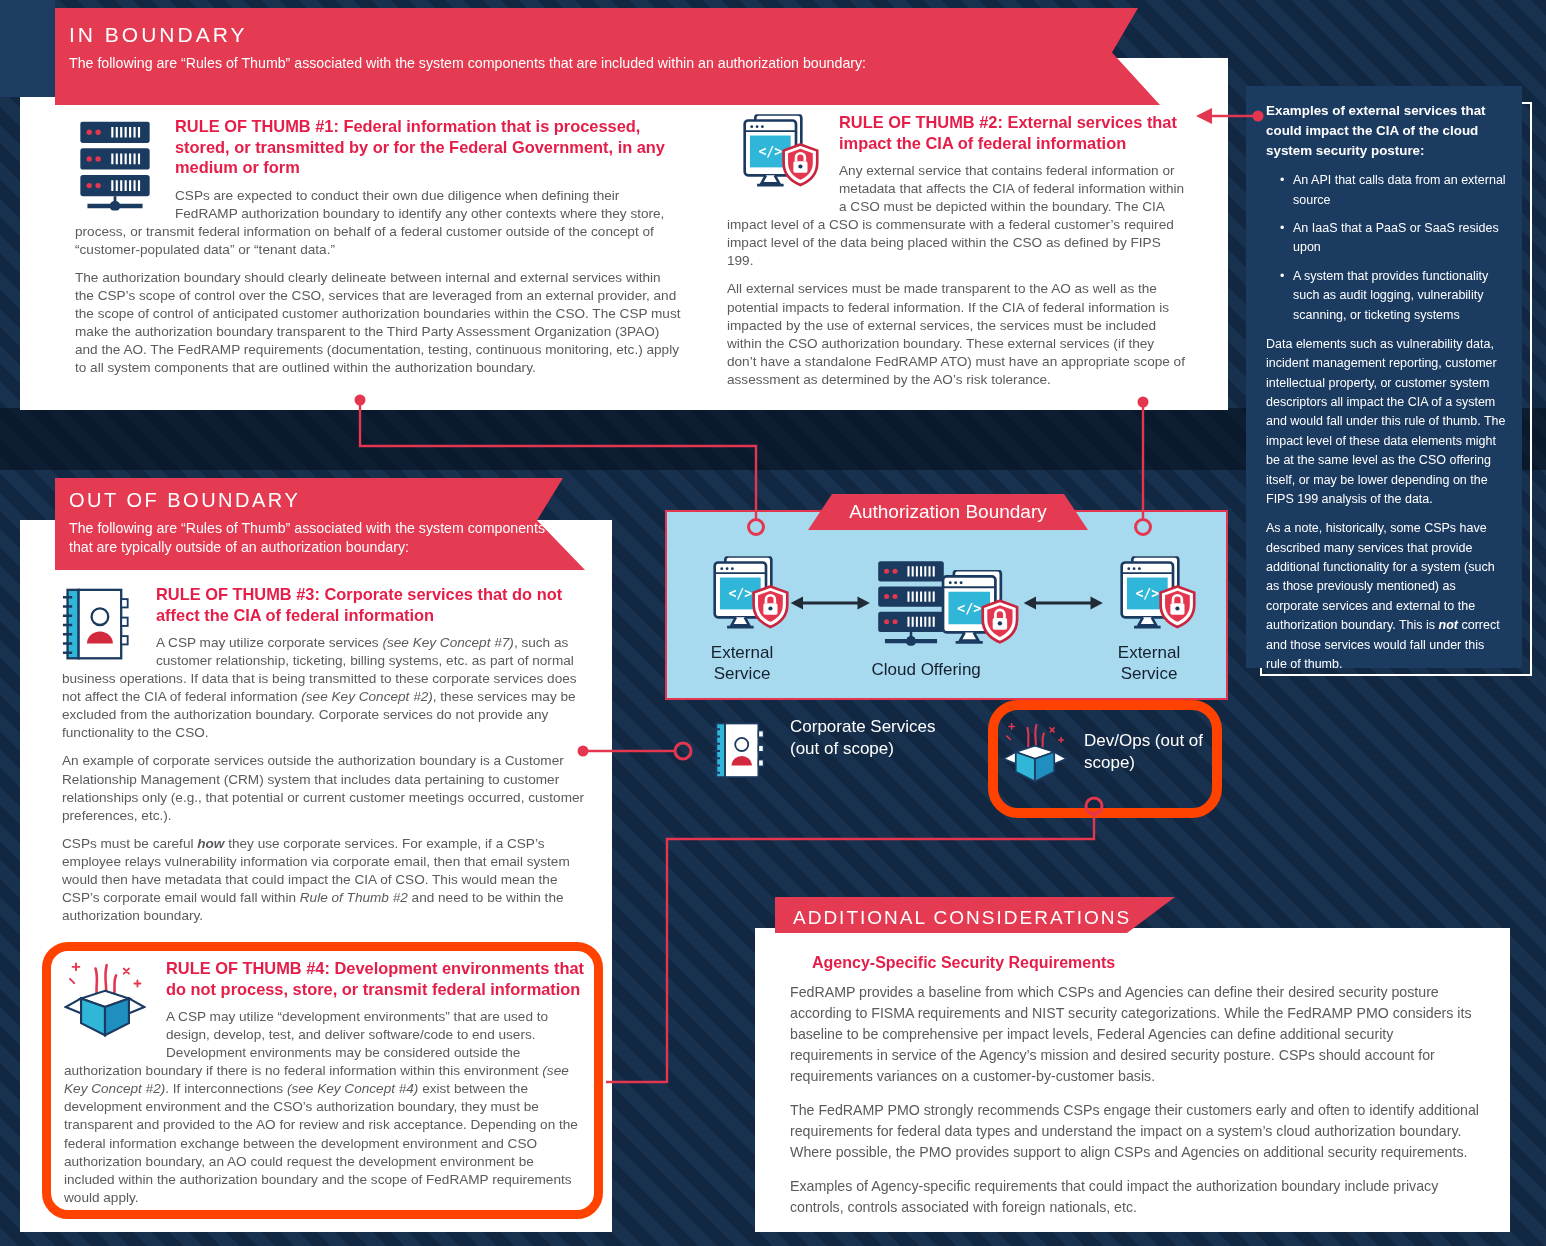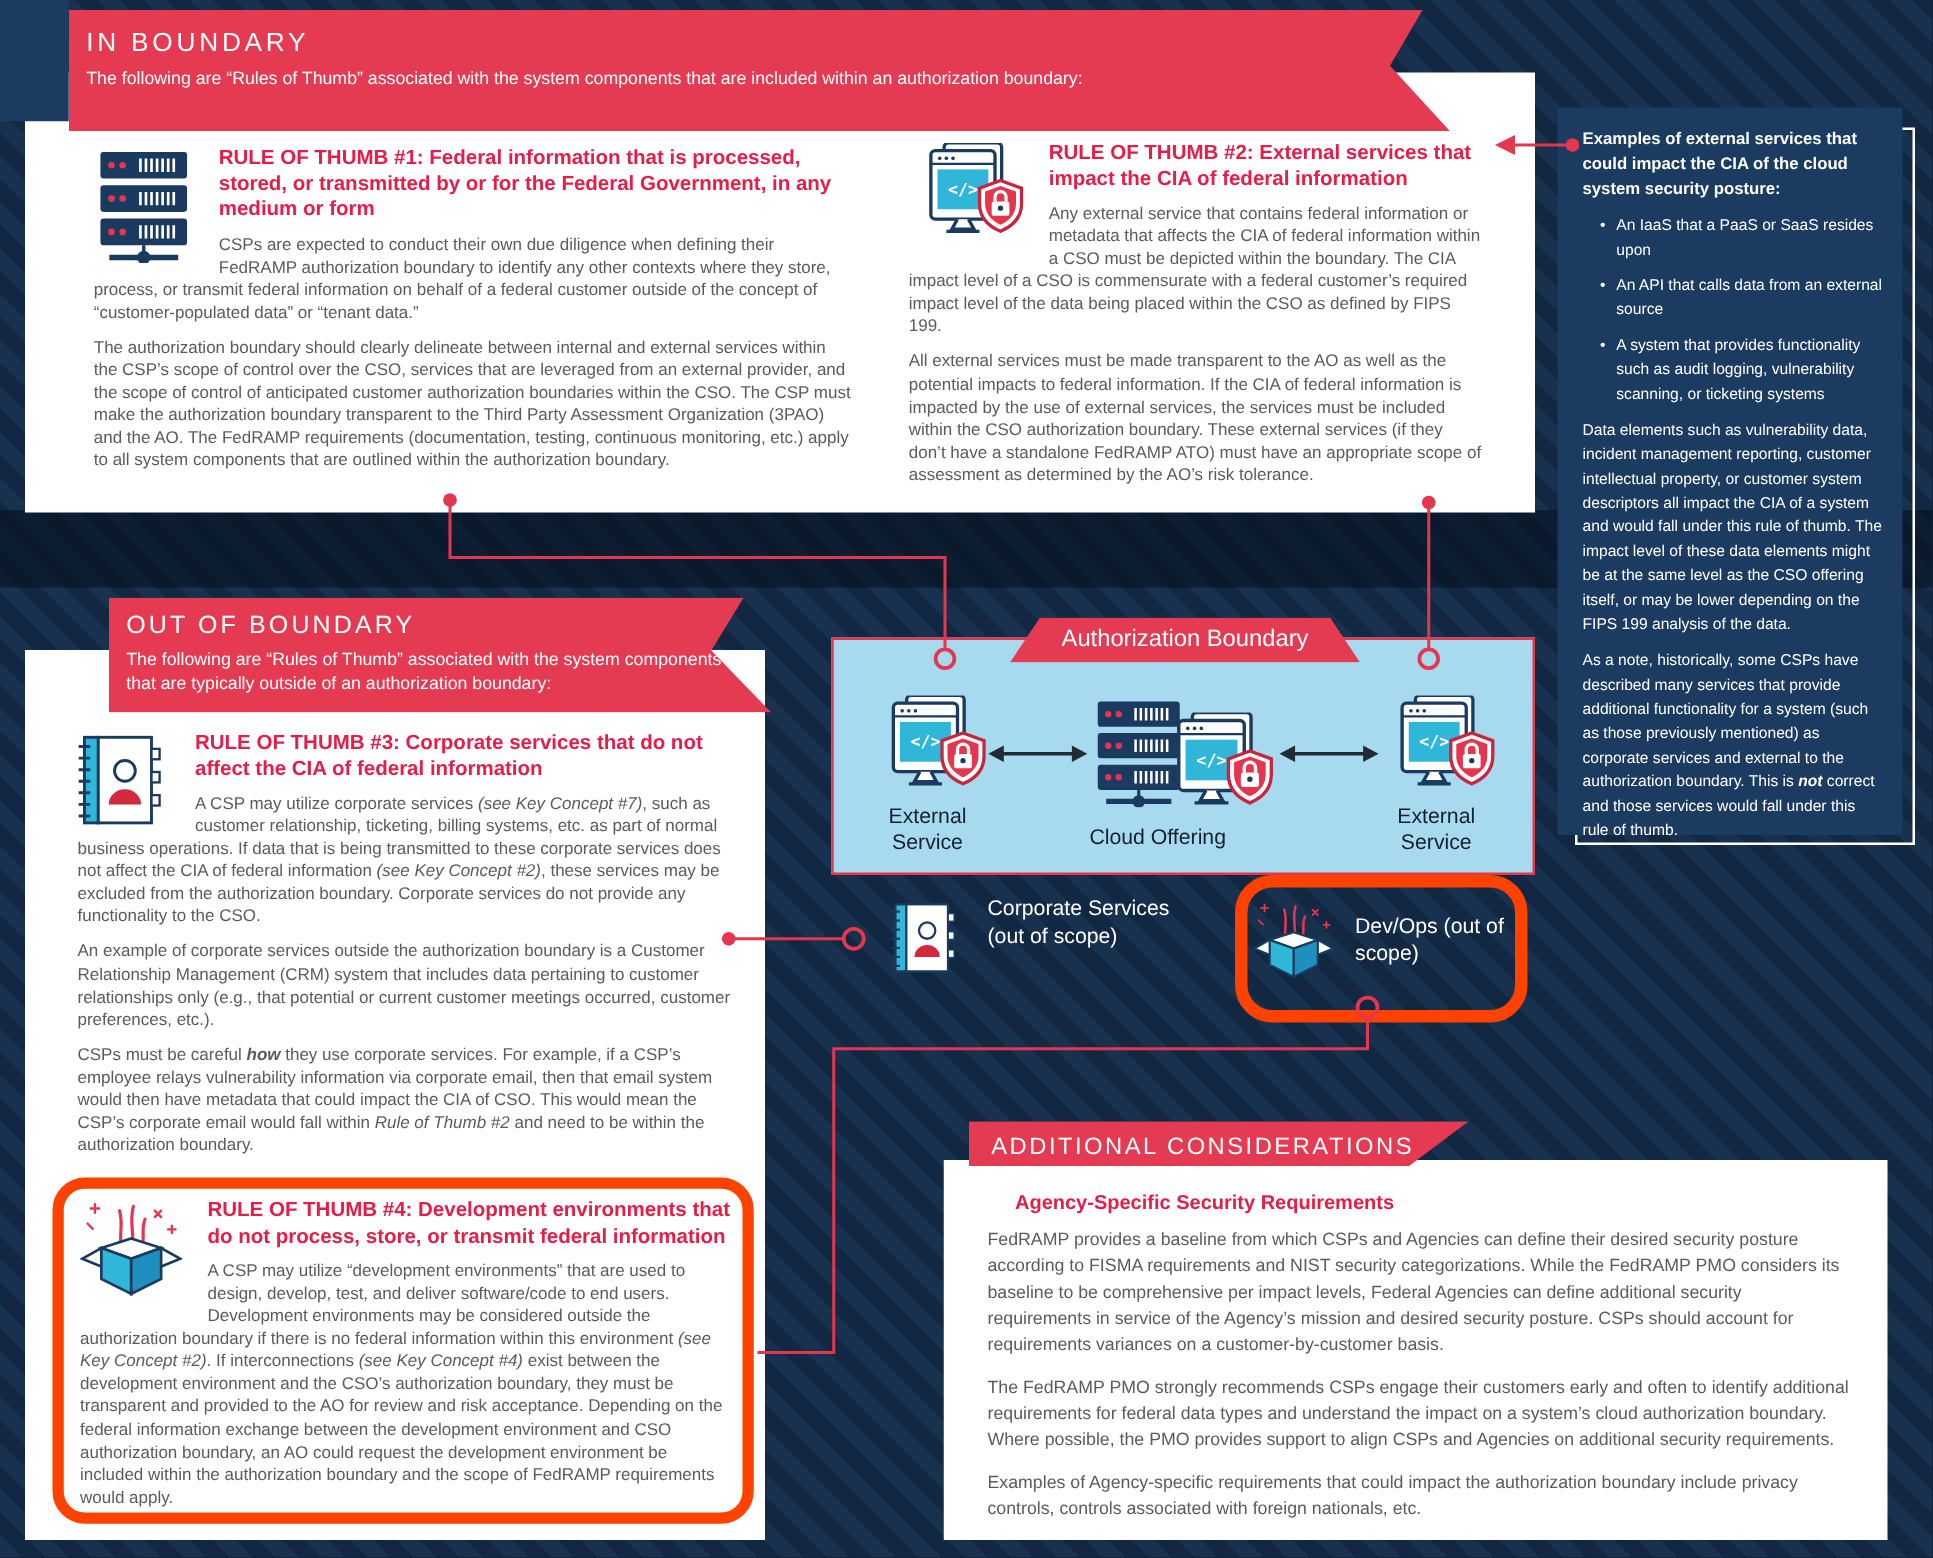--- a/index.html
+++ b/index.html
@@ -17,21 +17,21 @@
   
   .panel { position:absolute; background:#ffffff; z-index:1; }
   .panel-top  { left:20px; top:58px;  width:1208px; height:352px; }
   .panel-left { left:20px; top:520px; width:592px;  height:712px; }
   .panel-ac   { left:755px; top:928px; width:755px; height:304px; padding:26px 30px 0 35px; }
 
   
   .ribbon { position:absolute; background:#e43a52; color:#fff; z-index:3; }
   .ribbon-notch { clip-path: polygon(0 0, calc(100% - 22px) 0, calc(100% - 48px) 46%, 100% 100%, 0 100%); }
   .banner-in  { left:55px; top:8px;  width:1105px; height:97px; padding:15px 0 0 14px; }
-  .banner-out { left:55px; top:478px; width:530px; height:92px; padding:11px 0 0 14px;margin-left:32px; }
+  .banner-out { left:55px; top:478px; width:530px; height:92px; padding:11px 0 0 14px; }
   .banner-ac  { left:775px; top:897px; width:400px; height:36px; padding:10px 0 0 18px;
     clip-path: polygon(0 0, 100% 0, calc(100% - 48px) 100%, 0 100%); }
   .banner-auth{ left:808px; top:494px; width:280px; height:36px; text-align:center;
     padding-top:7px; font-size:19px; z-index:3;
     clip-path: polygon(24px 0, calc(100% - 24px) 0, 100% 100%, 0 100%); }
   .banner-title { font-size:21px; letter-spacing:3px; font-weight:400; }
   .banner-out .banner-title { font-size:20px; letter-spacing:2.5px; }
   .banner-ac .banner-title { font-size:19px; letter-spacing:2px; }
   .banner-sub { font-size:14.2px; margin-top:7px; line-height:1.35; font-weight:300; }
   .banner-out .banner-sub { width:500px; }
@@ -205,22 +205,22 @@
       </svg>
     <h3>RULE OF THUMB #2: External services that impact the CIA of federal information</h3>
     <p>Any external service that contains federal information or metadata that affects the CIA of federal information within a CSO must be depicted within the boundary. The CIA impact level of a CSO is commensurate with a federal customer’s required impact level of the data being placed within the CSO as defined by FIPS 199.</p>
     <p>All external services must be made transparent to the AO as well as the potential impacts to federal information. If the CIA of federal information is impacted by the use of external services, the services must be included within the CSO authorization boundary. These external services (if they don’t have a standalone FedRAMP ATO) must have an appropriate scope of assessment as determined by the AO’s risk tolerance.</p>
   </div>
 
   <div class="sidebar-frame"></div>
   <div class="sidebar">
     <h4>Examples of external services that could impact the CIA of the cloud system security posture:</h4>
     <ul>
+      <li>An API that calls data from an external source</li>
       <li>An IaaS that a PaaS or SaaS resides upon</li>
-      <li>An API that calls data from an external source</li>
       <li>A system that provides functionality such as audit logging, vulnerability scanning, or ticketing systems</li>
     </ul>
     <p>Data elements such as vulnerability data, incident management reporting, customer intellectual property, or customer system descriptors all impact the CIA of a system and would fall under this rule of thumb. The impact level of these data elements might be at the same level as the CSO offering itself, or may be lower depending on the FIPS 199 analysis of the data.</p>
     <p><span>As a note, historically, some CSPs have described many services that provide additional functionality for a system (such as those previously mentioned) as corporate services and external to the authorization boundary. This is </span><span class="bi">not</span><span> correct and those services would fall under this rule of thumb.</span></p>
   </div>
 
   <div class="panel panel-left"></div>
   <div class="ribbon ribbon-notch banner-out">
     <div class="banner-title">OUT OF BOUNDARY</div>
     <div class="banner-sub"><span>The following are “Rules of Thumb” associated with the system components that are typically </span><b>outside of an authorization boundary</b><span>:</span></div>

